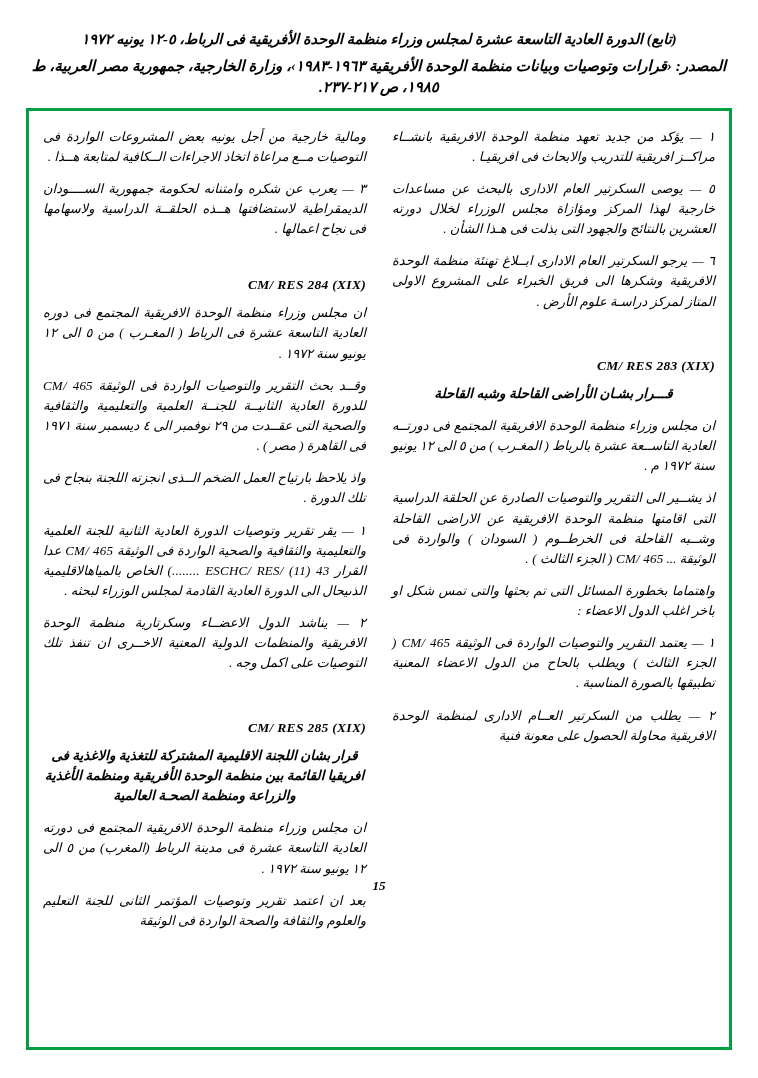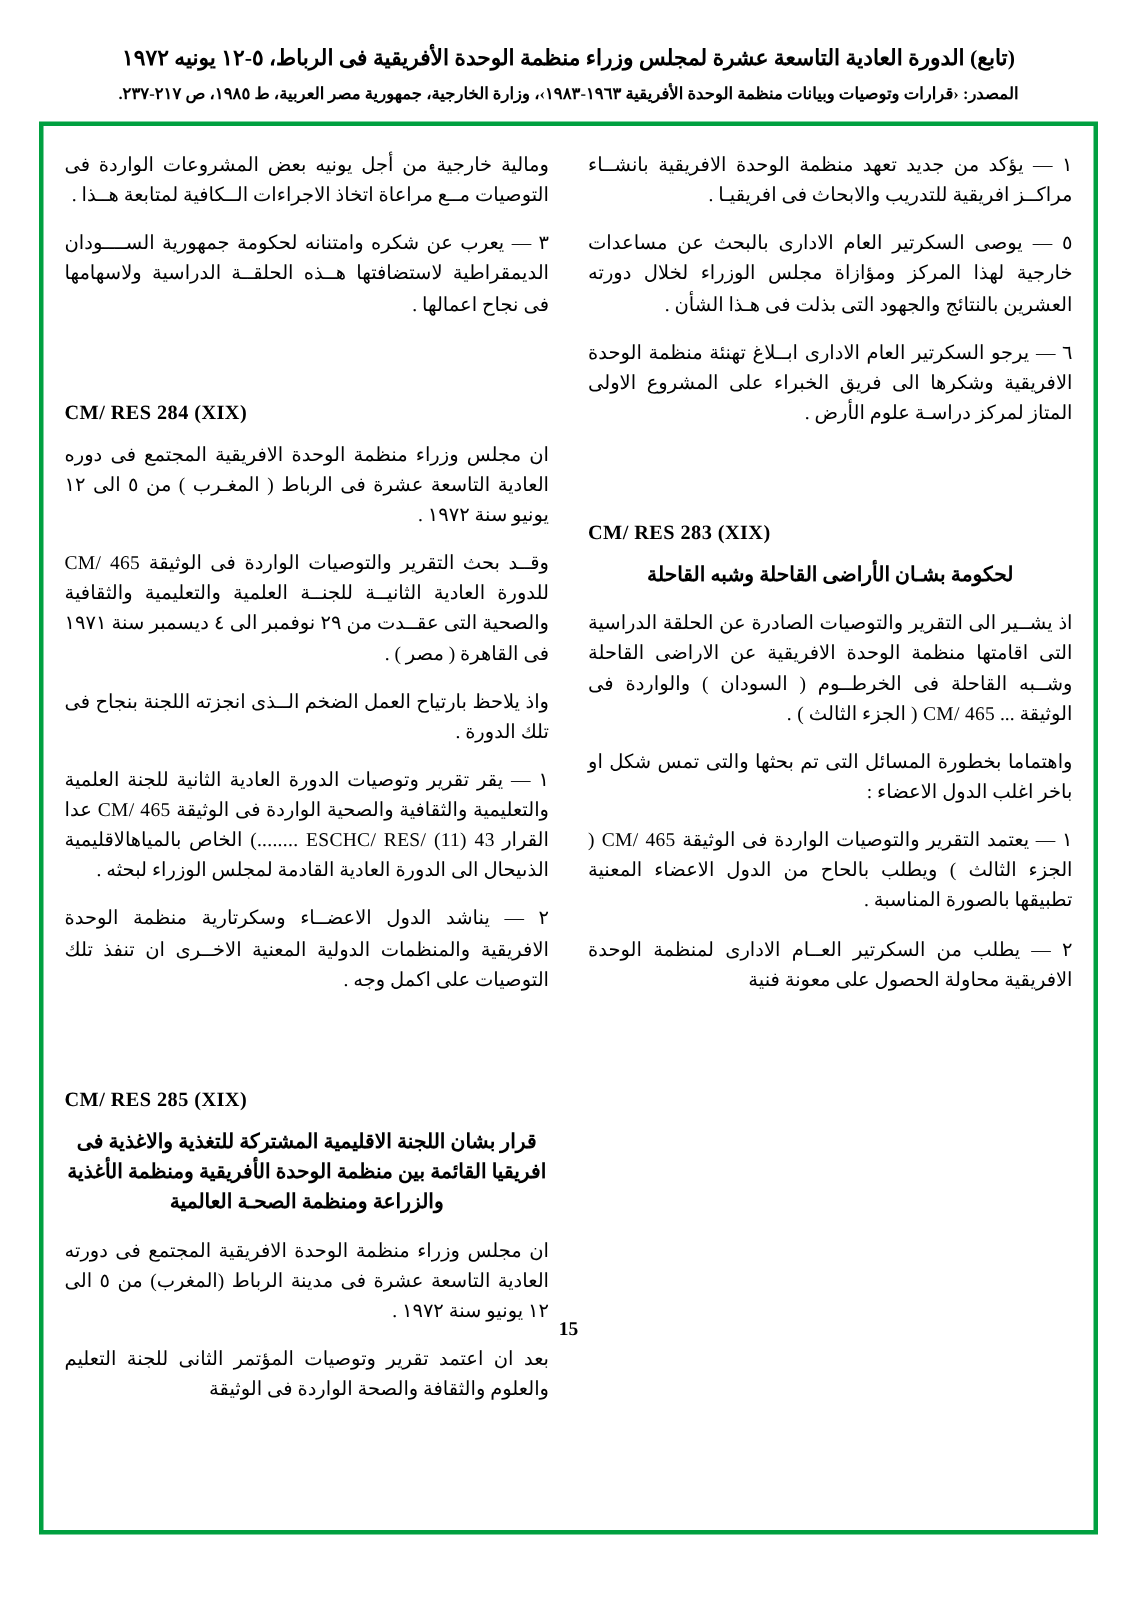--- a/index.html
+++ b/index.html
@@ -14,34 +14,35 @@
     color: #000000;
     position: relative;
     overflow: hidden;
   }
   .page {
     width: 758px;
     height: 910px;
     box-sizing: border-box;
     padding: 22px 26px 10px 26px;
     position: relative;
+    font-style: italic;
   }
   .doc-header {
     text-align: center;
     direction: rtl;
   }
   .doc-title {
     font-size: 14.5px;
     font-weight: bold;
     letter-spacing: 0px;
     line-height: 1.35;
     margin: 8px 0 6px 0;
   }
   .doc-source {
-    font-size: 11px;
+    font-size: 15px;
     font-weight: bold;
     line-height: 1.4;
     margin-bottom: 10px;
   }
   .frame {
     border: 3px solid #00a040;
     box-sizing: border-box;
     height: 942px;
     padding: 16px 14px 8px 14px;
     position: relative;
@@ -65,21 +66,22 @@
     line-height: 1.55;
     text-align: justify;
     text-align-last: right;
     letter-spacing: 0.2px;
   }
   .res-id {
     font-size: 13.5px;
     font-weight: bold;
     font-family: "Liberation Serif", serif;
     direction: ltr;
-    margin: 36px 0 10px 0;
+    text-align: right;
+    margin: 20px 0 10px 0;
     letter-spacing: 0.3px;
   }
   .res-heading {
     font-size: 13.5px;
     font-weight: bold;
     text-align: center;
     line-height: 1.5;
     margin: 0 0 12px 0;
     letter-spacing: 0.3px;
   }
@@ -107,21 +109,22 @@
 
   <div class="frame">
     <div class="frame-inner">
 
       <div class="col" id="col-right">
           <p class="para">١ — يؤكد من جديد تعهد منظمة الوحدة الافريقية بانشــاء مراكــز افريقية للتدريب والابحاث فى افريقيـا .</p>
           <p class="para">٥ — يوصى السكرتير العام الادارى بالبحث عن مساعدات خارجية لهذا المركز ومؤازاة مجلس الوزراء لخلال دورته العشرين بالنتائج والجهود التى بذلت فى هـذا الشأن .</p>
           <p class="para">٦ — يرجو السكرتير العام الادارى ابــلاغ تهنئة منظمة الوحدة الافريقية وشكرها الى فريق الخبراء على المشروع الاولى المتاز لمركز دراسـة علوم الأرض .</p>
           <div class="spacer-md"></div>
           <div class="res-id">CM/ RES 283 (XIX)</div>
-          <div class="res-heading">لحكومة بشـان الأراضى القاحلة وشبه القاحلة</div>
+          <div class="res-heading">قـــرار بشـان الأراضى القاحلة وشبه القاحلة</div>
+          <p class="para">ان مجلس وزراء منظمة الوحدة الافريقية المجتمع فى دورتــه العادية التاســعة عشرة بالرباط ( المغـرب ) من ٥ الى ١٢ يونيو سنة ١٩٧٢ م .</p>
           <p class="para">اذ يشــير الى التقرير والتوصيات الصادرة عن الحلقة الدراسية التى اقامتها منظمة الوحدة الافريقية عن الاراضى القاحلة وشــبه القاحلة فى الخرطــوم ( السودان ) والواردة فى الوثيقة ... CM/ 465 ( الجزء الثالث ) .</p>
           <p class="para">واهتماما بخطورة المسائل التى تم بحثها والتى تمس شكل او باخر اغلب الدول الاعضاء :</p>
           <p class="para">١ — يعتمد التقرير والتوصيات الواردة فى الوثيقة CM/ 465 ( الجزء الثالث ) ويطلب بالحاح من الدول الاعضاء المعنية تطبيقها بالصورة المناسبة .</p>
           <p class="para">٢ — يطلب من السكرتير العــام الادارى لمنظمة الوحدة الافريقية محاولة الحصول على معونة فنية</p>
         </div>
       <div class="col" id="col-left">
           <p class="para">ومالية خارجية من أجل يونيه بعض المشروعات الواردة فى التوصيات مــع مراعاة اتخاذ الاجراءات الــكافية لمتابعة هــذا .</p>
           <p class="para">٣ — يعرب عن شكره وامتنانه لحكومة جمهورية الســــودان الديمقراطية لاستضافتها هــذه الحلقــة الدراسية ولاسهامها فى نجاح اعمالها .</p>
           <div class="spacer-sm"></div>
           <div class="res-id">CM/ RES 284 (XIX)</div>

